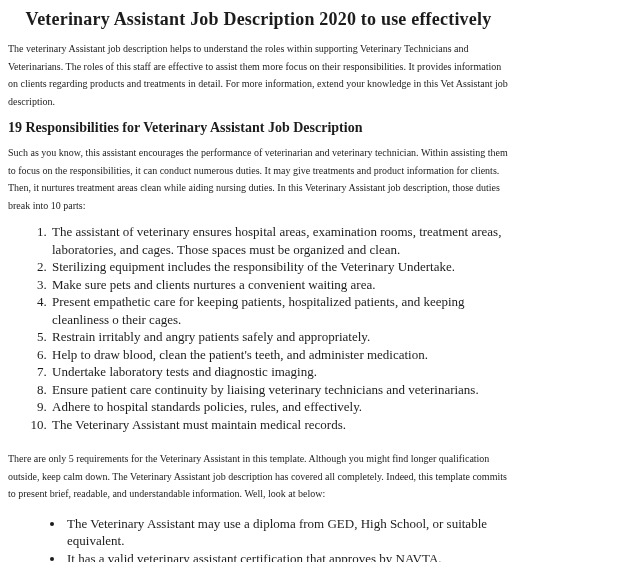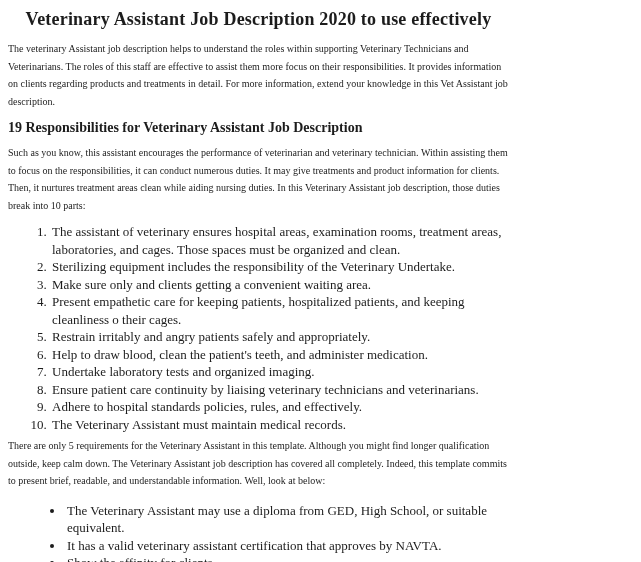--- a/index.html
+++ b/index.html
@@ -33,21 +33,21 @@
     text-align: left;
   }
   .para.intro { margin-bottom: 9px; }
   .section-heading {
     font-size: 14px;
     line-height: 18px;
     font-weight: bold;
     margin: 0 0 7px 0;
   }
   ol.resp-list {
-    margin: 0 0 4px 0;
+    margin: 0 0 17px 0;
     padding: 0 0 0 42px;
     font-size: 13px;
     line-height: 17.5px;
   }
   ol.resp-list li { padding-left: 2px; }
   ul.req-list {
     margin: 12px;
     padding: 0 0 0 45px;
     font-size: 13px;
     line-height: 17.5px;
@@ -64,25 +64,25 @@
 
   <p class="para intro">The veterinary Assistant job description helps to understand the roles within supporting Veterinary Technicians and Veterinarians. The roles of this staff are effective to assist them more focus on their responsibilities. It provides information on clients regarding products and treatments in detail. For more information, extend your knowledge in this Vet Assistant job description.</p>
 
   <h2 class="section-heading">19 Responsibilities for Veterinary Assistant Job Description</h2>
 
   <p class="para">Such as you know, this assistant encourages the performance of veterinarian and veterinary technician. Within assisting them to focus on the responsibilities, it can conduct numerous duties. It may give treatments and product information for clients. Then, it nurtures treatment areas clean while aiding nursing duties. In this Veterinary Assistant job description, those duties break into 10 parts:</p>
 
   <ol class="resp-list">
     <li>The assistant of veterinary ensures hospital areas, examination rooms, treatment areas, laboratories, and cages. Those spaces must be organized and clean.</li>
     <li>Sterilizing equipment includes the responsibility of the Veterinary Undertake.</li>
-    <li>Make sure only and clients getting a convenient waiting area.</li>
+    <li>Make sure pets and clients nurtures a convenient waiting area.</li>
     <li>Present empathetic care for keeping patients, hospitalized patients, and keeping cleanliness o their cages.</li>
     <li>Restrain irritably and angry patients safely and appropriately.</li>
     <li>Help to draw blood, clean the patient's teeth, and administer medication.</li>
-    <li>Undertake laboratory tests and organized imaging.</li>
+    <li>Undertake laboratory tests and diagnostic imaging.</li>
     <li>Ensure patient care continuity by liaising veterinary technicians and veterinarians.</li>
     <li>Adhere to hospital standards policies, rules, and effectively.</li>
     <li>The Veterinary Assistant must maintain medical records.</li>
   </ol>
 
 
   <p class="para">There are only 5 requirements for the Veterinary Assistant in this template. Although you might find longer qualification outside, keep calm down. The Veterinary Assistant job description has covered all completely. Indeed, this template commits to present brief, readable, and understandable information. Well, look at below:</p>
 
   <ul class="req-list">
     <li>The Veterinary Assistant may use a diploma from GED, High School, or suitable equivalent.</li>

